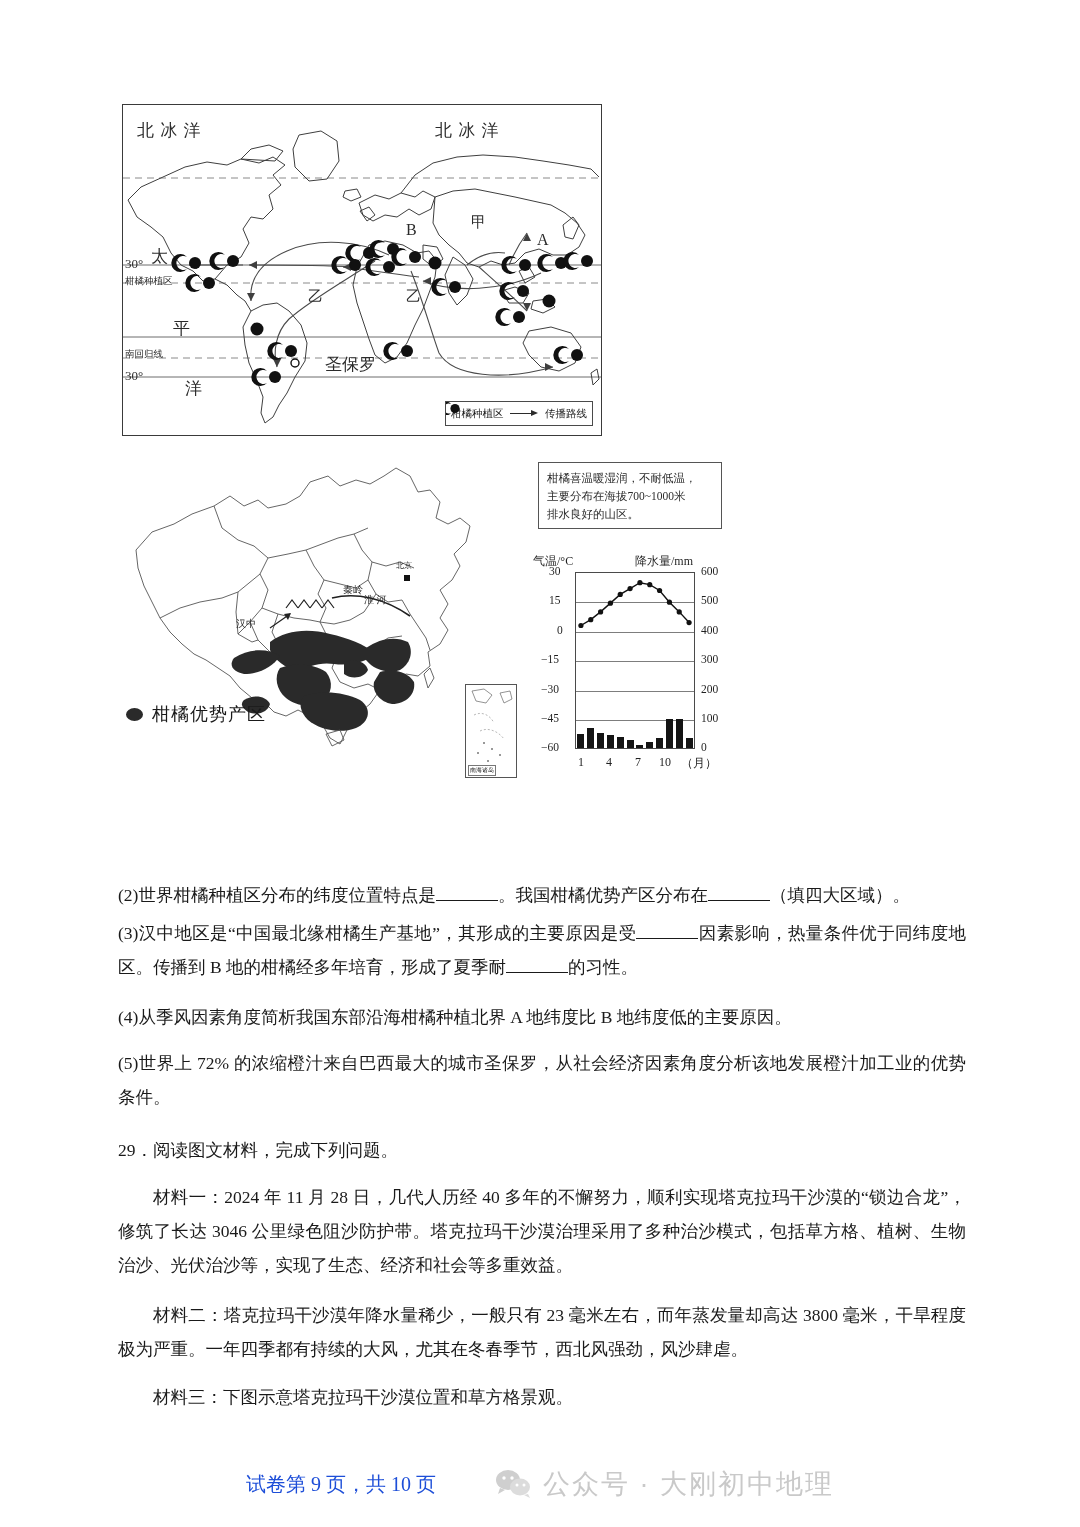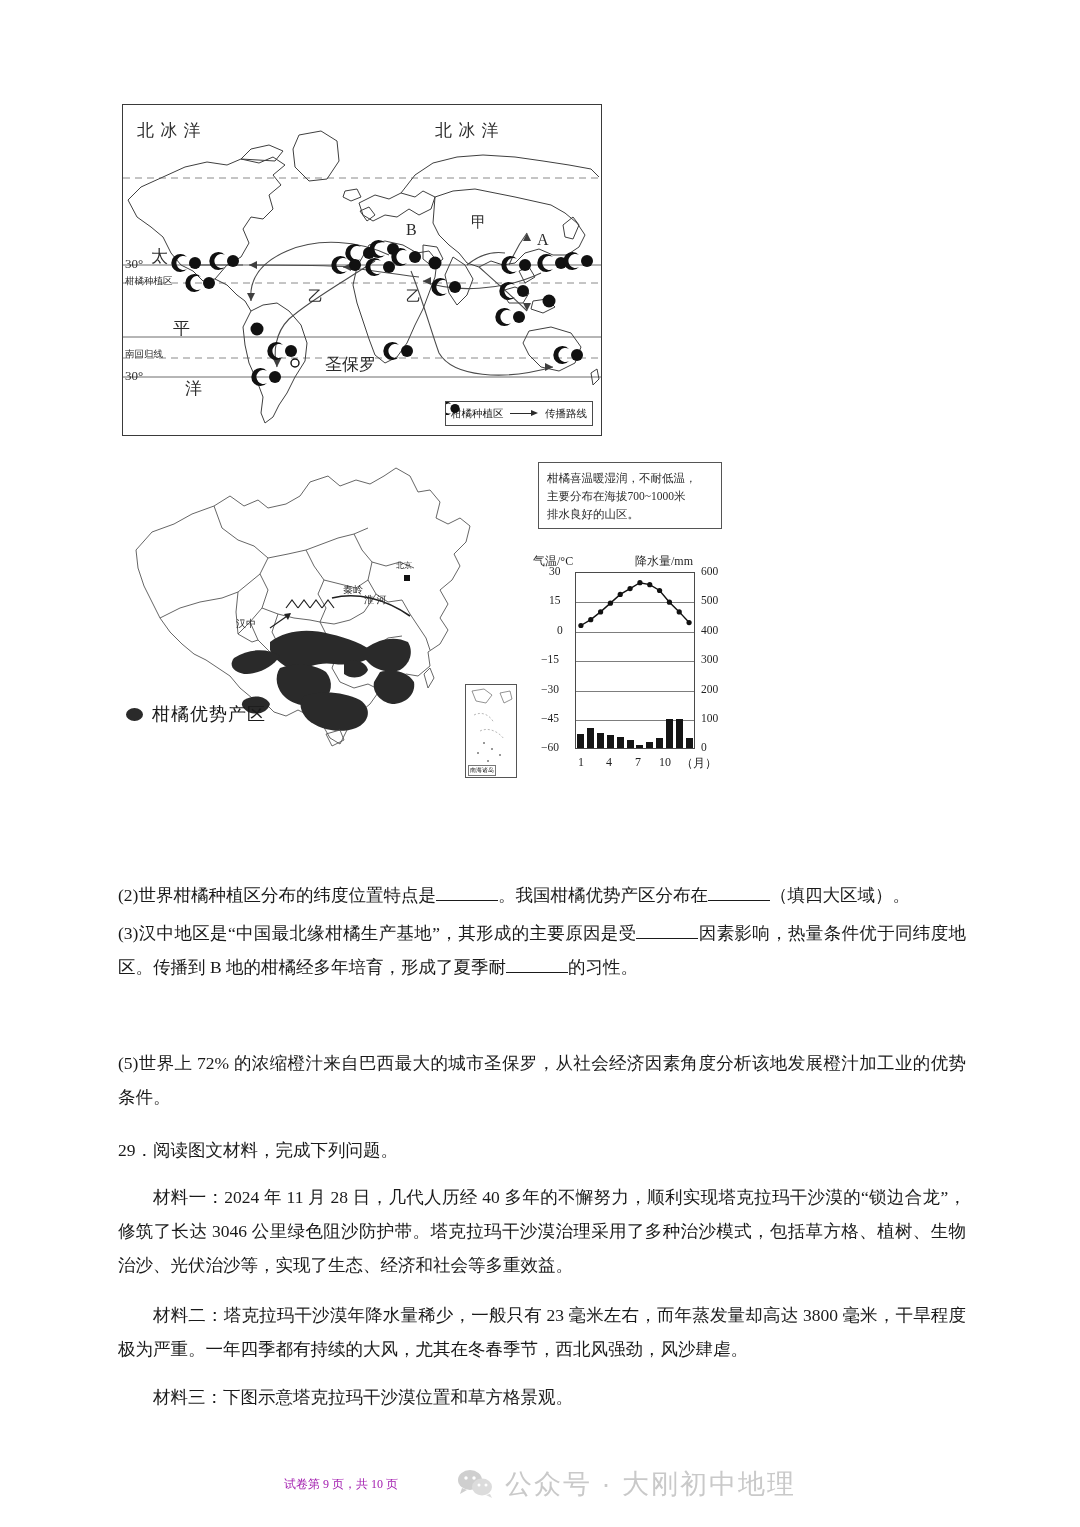--- a/index.html
+++ b/index.html
@@ -72,21 +72,21 @@
   .indent{text-indent:2em;}
   .blank{display:inline-block;border-bottom:1.3px solid #1a1a1a;vertical-align:baseline;}
   .b-md{width:44px;}
   .b-lg{width:62px;}
 
   
   .footer{
     position:absolute;left:0;top:1466px;width:1080px;
     display:flex;align-items:center;justify-content:center;gap:58px;
   }
-  .foot-page{font-size:12px;color:#a21caf;}
+  .foot-page{font-size:20px;color:#1d4ed8;}
   .watermark{display:flex;align-items:center;gap:11px;color:#c9c9c9;}
   .watermark .wm-text{font-size:27px;letter-spacing:2px;font-family:"Liberation Sans",sans-serif;}
 </style>
 </head>
 <body>
 
 <div class="page">
 
   <div class="worldmap">
     <svg width="478" height="330" viewBox="0 0 478 330">
@@ -429,20 +429,21 @@
 
 
   <div class="qtext" style="top:878px;">
     <span>(2)世界柑橘种植区分布的纬度位置特点是</span><span class="blank b-lg"></span><span>。我国柑橘优势产区分布在</span><span class="blank b-lg"></span><span>（填四大区域）。</span>
   </div>
 
   <div class="qtext" style="top:916px;">
     <span>(3)汉中地区是“中国最北缘柑橘生产基地”，其形成的主要原因是受</span><span class="blank b-lg"></span><span>因素影响，热量条件优于同纬度地区。传播到 B 地的柑橘经多年培育，形成了夏季耐</span><span class="blank b-lg"></span><span>的习性。</span>
   </div>
 
+  <div class="qtext" style="top:1000px;">(4)从季风因素角度简析我国东部沿海柑橘种植北界 A 地纬度比 B 地纬度低的主要原因。</div>
 
   <div class="qtext" style="top:1046px;">(5)世界上 72% 的浓缩橙汁来自巴西最大的城市圣保罗，从社会经济因素角度分析该地发展橙汁加工业的优势条件。</div>
 
   <div class="qtext" style="top:1133px;">29．阅读图文材料，完成下列问题。</div>
 
   <div class="qtext indent" style="top:1180px;">材料一：2024 年 11 月 28 日，几代人历经 40 多年的不懈努力，顺利实现塔克拉玛干沙漠的“锁边合龙”，修筑了长达 3046 公里绿色阻沙防护带。塔克拉玛干沙漠治理采用了多种治沙模式，包括草方格、植树、生物治沙、光伏治沙等，实现了生态、经济和社会等多重效益。</div>
 
   <div class="qtext indent" style="top:1298px;">材料二：塔克拉玛干沙漠年降水量稀少，一般只有 23 毫米左右，而年蒸发量却高达 3800 毫米，干旱程度极为严重。一年四季都有持续的大风，尤其在冬春季节，西北风强劲，风沙肆虐。</div>
 
   <div class="qtext indent" style="top:1380px;">材料三：下图示意塔克拉玛干沙漠位置和草方格景观。</div>

